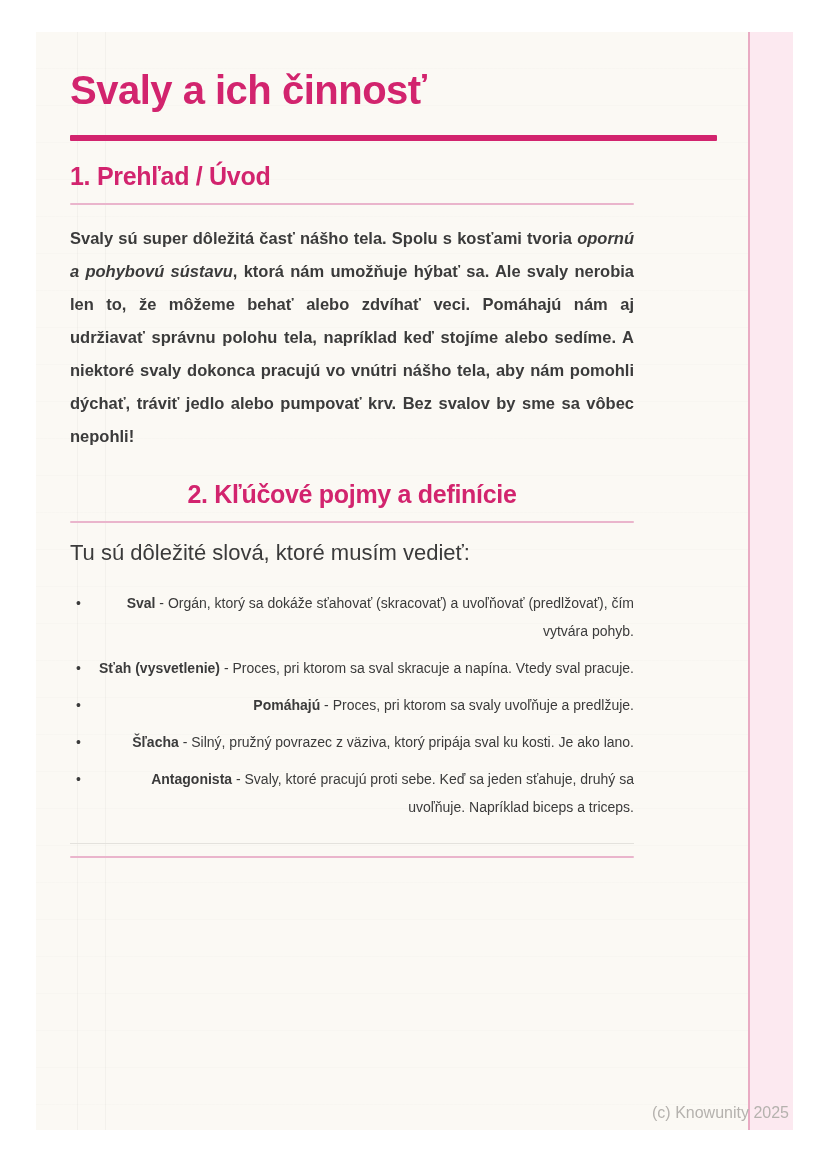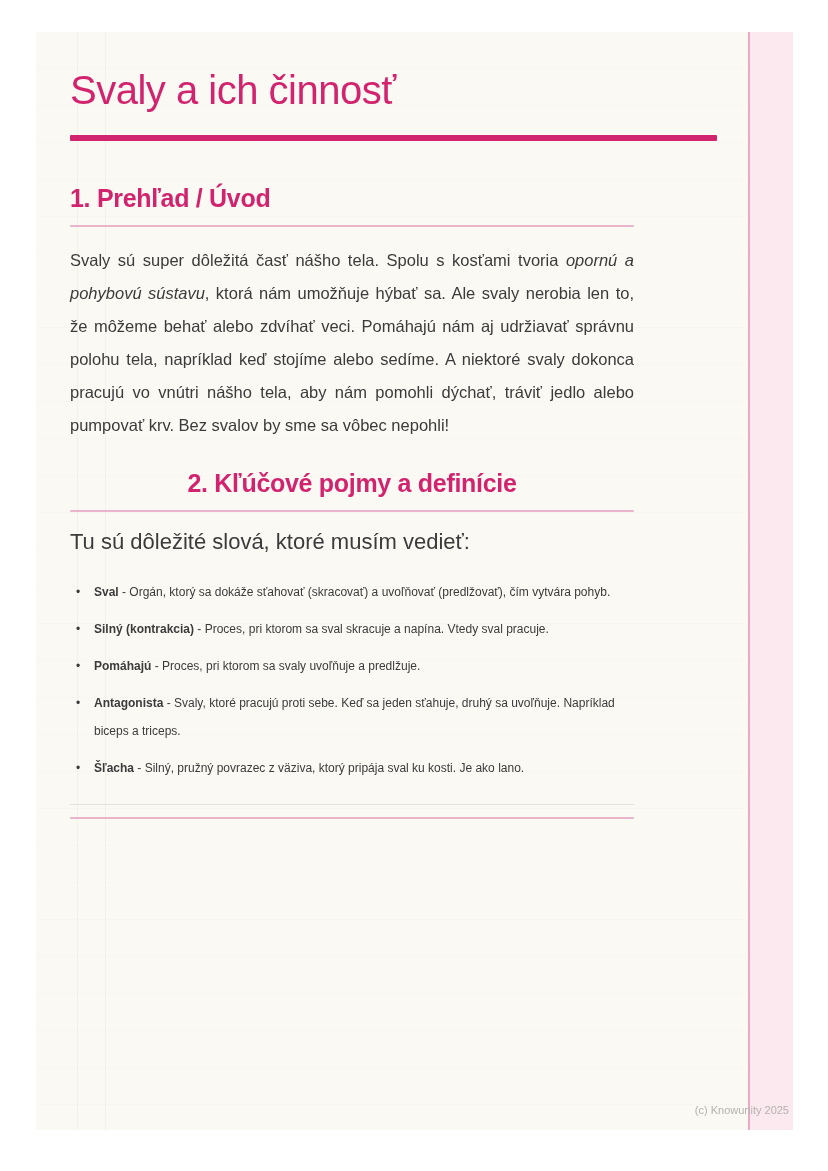--- a/index.html
+++ b/index.html
@@ -31,88 +31,90 @@
     border-left: 2px solid #e9abc3;
   }
   .content {
     position: absolute; left: 34px; top: 0;
     width: 564px;
   }
   .doc-title {
     margin-top: 36px;
     font-size: 40px;
     line-height: 1.12;
-    font-weight: 400;
+    font-weight: 700;
     letter-spacing: -0.5px;
     color: #d2246e;
   }
   .title-rule {
     width: 647px; height: 6px;
     margin-top: 22px;
     background: #d2246e;
     border-radius: 1px;
   }
   .section-heading {
     font-size: 25px;
     line-height: 1.2;
     font-weight: 800;
     letter-spacing: -0.3px;
     color: #d2246e;
   }
-  .mt-s1 { margin-top: 42px; }
+  .mt-s1 { margin-top: 20px; }
   .mt-s2 { margin-top: 26px; text-align: center; }
   .mt-s3 { margin-top: 44px; }
   .rule-thin {
     width: 100%; height: 2px;
     margin-top: 12px;
     background: #eab5cc;
     border-radius: 1px;
   }
   .para {
     margin-top: 17px;
     font-size: 16.5px;
     line-height: 33px;
     color: #3b3b3b;
     text-align: justify;
+    font-weight: bold;
   }
   .para em { font-style: italic; }
   .intro-line, .lead-line {
     margin-top: 16px;
     font-size: 22px;
     line-height: 28px;
     color: #3b3b3b;
   }
   ul.terms {
     list-style: none;
     margin-top: 22px;
   }
   ul.terms li {
     position: relative;
     padding-left: 24px;
     margin-bottom: 9px;
-    font-size: 12px;
+    font-size: 14px;
     line-height: 28px;
     color: #3b3b3b;
+    text-align: right;
   }
   ul.terms li::before {
     content: "\2022";
     position: absolute;
     left: 6px; top: 0;
     color: #3b3b3b;
   }
   ul.terms li .term { font-weight: 700; }
   .divider {
     width: 100%; height: 1px;
     margin-top: 22px;
     background: #e4e2dd;
   }
   .copyright {
     position: absolute;
     right: 4px; top: 1072px;
-    font-size: 11px;
+    font-size: 16px;
     color: #b5b2ae;
     z-index: 2;
     white-space: nowrap;
   }
 </style>
 </head>
 <body>
 
 <div class="page">
   <div class="fold fold-a"></div>
@@ -126,24 +128,24 @@
 
     <h2 class="section-heading mt-s1">1. Prehľad / Úvod</h2>
     <div class="rule-thin"></div>
     <p class="para"><span>Svaly sú super dôležitá časť nášho tela. Spolu s kosťami tvoria </span><em>opornú a pohybovú sústavu</em><span>, ktorá nám umožňuje hýbať sa. Ale svaly nerobia len to, že môžeme behať alebo zdvíhať veci. Pomáhajú nám aj udržiavať správnu polohu tela, napríklad keď stojíme alebo sedíme. A niektoré svaly dokonca pracujú vo vnútri nášho tela, aby nám pomohli dýchať, tráviť jedlo alebo pumpovať krv. Bez svalov by sme sa vôbec nepohli!</span></p>
 
     <h2 class="section-heading mt-s2">2. Kľúčové pojmy a definície</h2>
     <div class="rule-thin"></div>
     <p class="intro-line">Tu sú dôležité slová, ktoré musím vedieť:</p>
     <ul class="terms" id="terms-list">
         <li><span class="term">Sval</span><span> - Orgán, ktorý sa dokáže sťahovať (skracovať) a uvoľňovať (predlžovať), čím vytvára pohyb.</span></li>
-        <li><span class="term">Silný (kontrakcia)</span><span> - Proces, pri ktorom sa sval skracuje a napína. Vtedy sval pracuje.</span></li>
+        <li><span class="term">Sťah (vysvetlenie)</span><span> - Proces, pri ktorom sa sval skracuje a napína. Vtedy sval pracuje.</span></li>
         <li><span class="term">Pomáhajú</span><span> - Proces, pri ktorom sa svaly uvoľňuje a predlžuje.</span></li>
+        <li><span class="term">Šľacha</span><span> - Silný, pružný povrazec z väziva, ktorý pripája sval ku kosti. Je ako lano.</span></li>
         <li><span class="term">Antagonista</span><span> - Svaly, ktoré pracujú proti sebe. Keď sa jeden sťahuje, druhý sa uvoľňuje. Napríklad biceps a triceps.</span></li>
-        <li><span class="term">Šľacha</span><span> - Silný, pružný povrazec z väziva, ktorý pripája sval ku kosti. Je ako lano.</span></li>
       </ul>
 
     <div class="divider"></div>
 
     <div class="rule-thin"></div>
 
   </div>
 
   <div class="copyright">(c) Knowunity 2025</div>
 </div>

